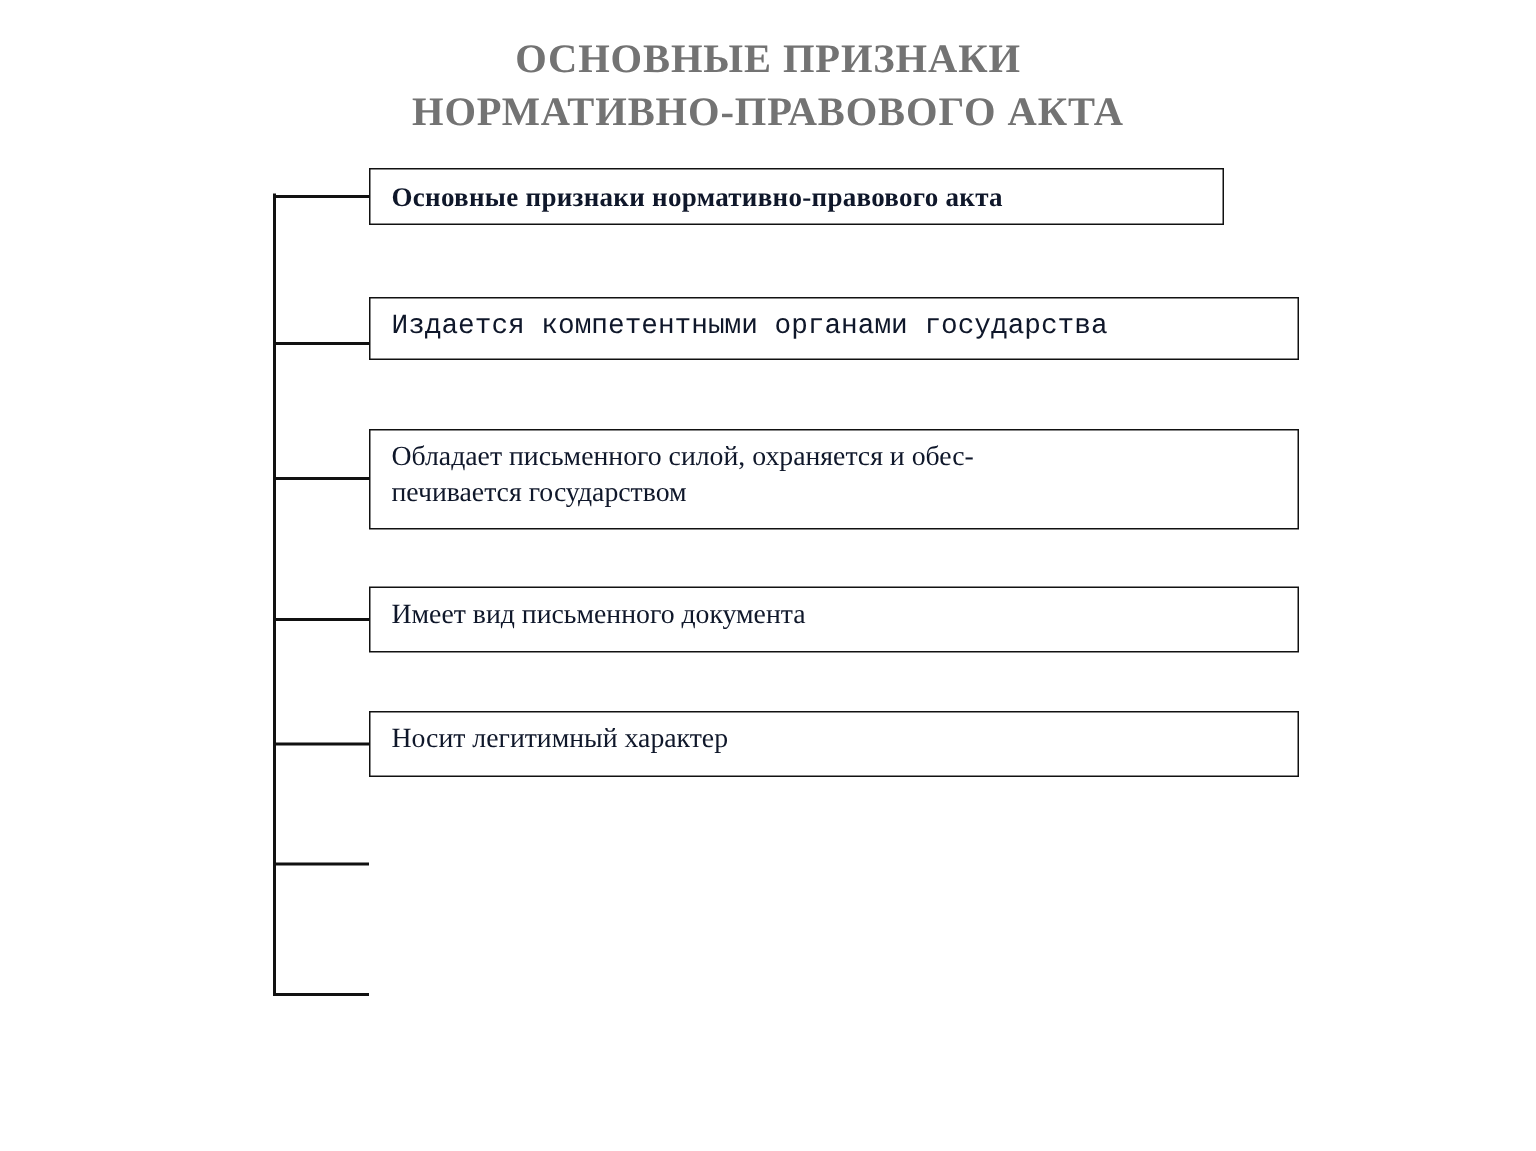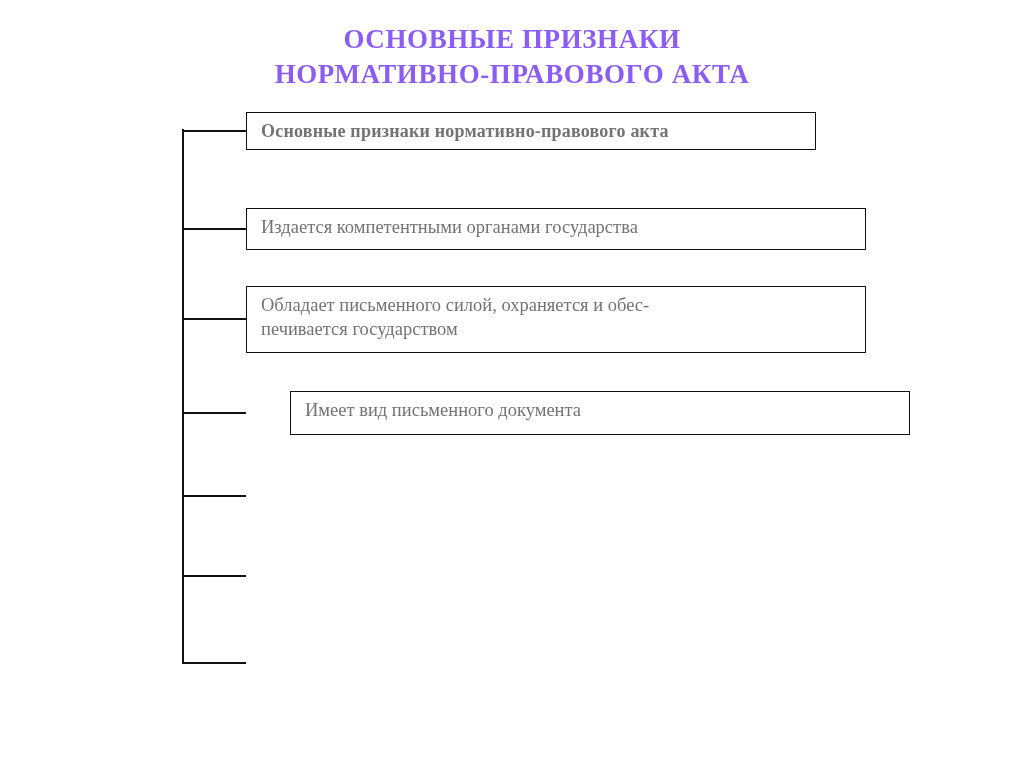--- a/index.html
+++ b/index.html
@@ -29,21 +29,21 @@
     position: absolute;
     left: 0;
     top: 22px;
     width: 1024px;
     text-align: center;
     font-family: "Liberation Serif", serif;
     font-weight: bold;
     font-size: 27px;
     line-height: 1.28;
     letter-spacing: 0.6px;
-    color: #8b5cf6;
+    color: #737373;
   }
   #title .line {
     display: block;
     white-space: nowrap;
   }
 
   #diagram {
     position: absolute;
     left: 182px;
     top: 112px;
@@ -71,21 +71,21 @@
   .node {
     position: absolute;
     left: 64px;
     box-sizing: border-box;
     border: 1.6px solid #111111;
     background: #ffffff;
     padding: 7px 28px 8px 14px;
     font-family: "Liberation Serif", serif;
     font-size: 18.5px;
     line-height: 1.28;
-    color: #737373;
+    color: #0f172a;
   }
   .node.head {
     font-weight: bold;
     font-size: 18px;
     letter-spacing: 0.2px;
   }
   .node .txt {
     display: block;
     white-space: pre-line;
   }
@@ -109,30 +109,33 @@
     <div class="connector" style="top:206px;"></div>
     <div class="connector" style="top:300px;"></div>
     <div class="connector" style="top:383px;"></div>
     <div class="connector" style="top:463px;"></div>
     <div class="connector" style="top:550px;"></div>
 
     <div class="node head" style="top:0px;width:570px;height:38px;">
       <span class="txt">Основные признаки нормативно-правового акта</span>
     </div>
 
-    <div class="node" style="top:96px;width:620px;height:42px;">
+    <div class="node" style="top:86px;width:620px;height:42px;font-family:Liberation Mono, monospace;">
       <span class="txt">Издается компетентными органами государства</span>
     </div>
 
     <div class="node" style="top:174px;width:620px;height:67px;">
       <span class="txt">Обладает письменного силой, охраняется и обес-
 печивается государством</span>
     </div>
 
-    <div class="node" style="top:279px;width:620px;height:44px;margin-left:44px;">
+    <div class="node" style="top:279px;width:620px;height:44px;">
       <span class="txt">Имеет вид письменного документа</span>
     </div>
 
+    <div class="node" style="top:362px;width:620px;height:44px;">
+      <span class="txt">Носит легитимный характер</span>
+    </div>
 
 
 
   </div>
 </div>
 
 </body></html>

